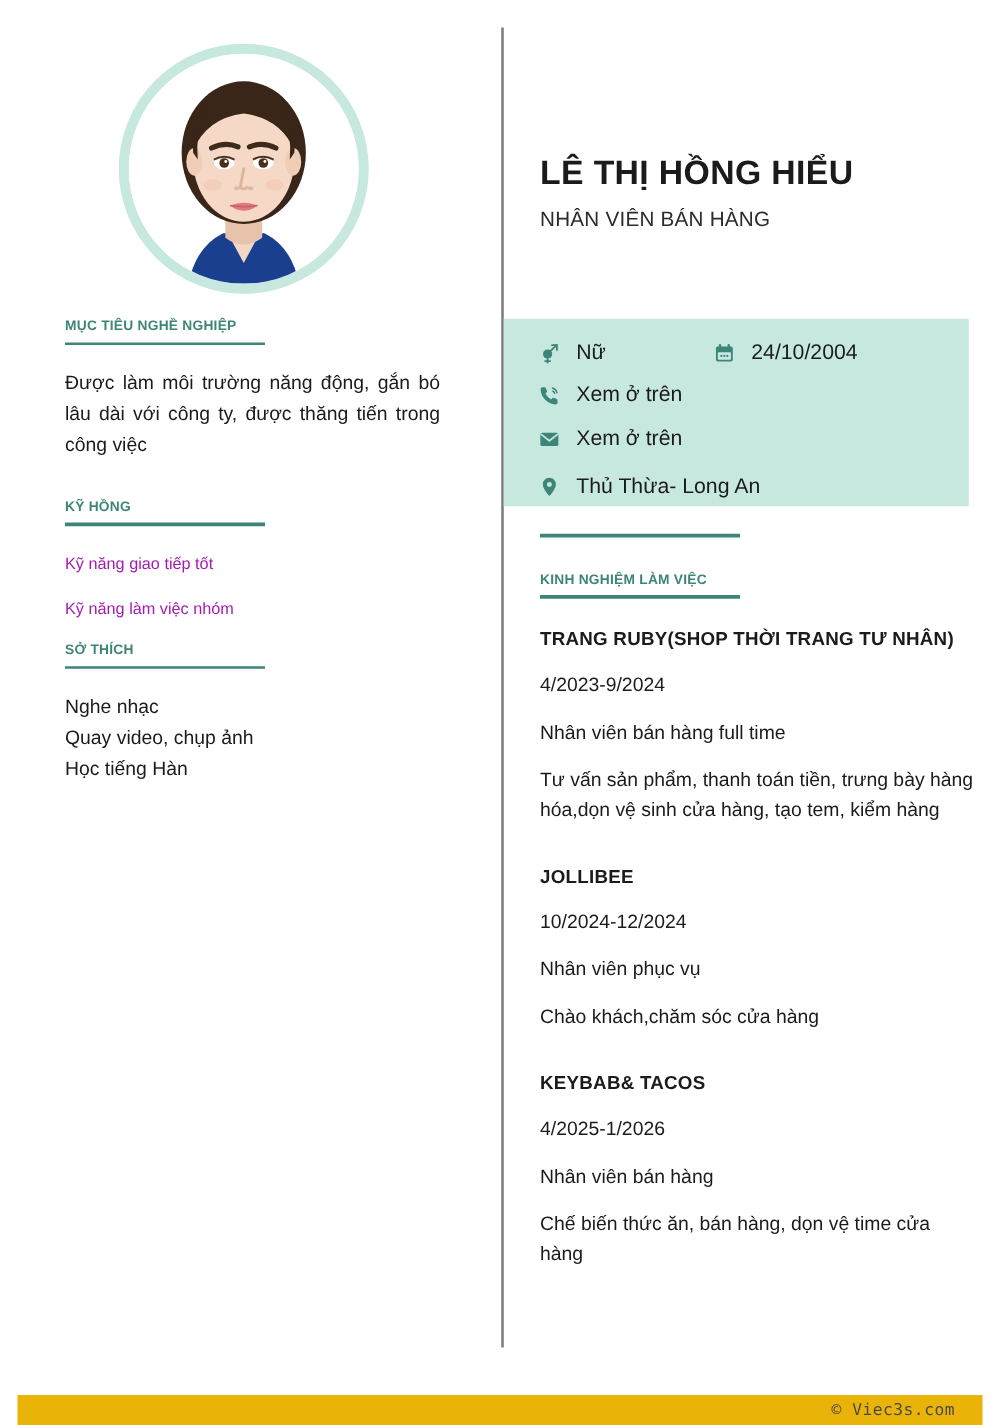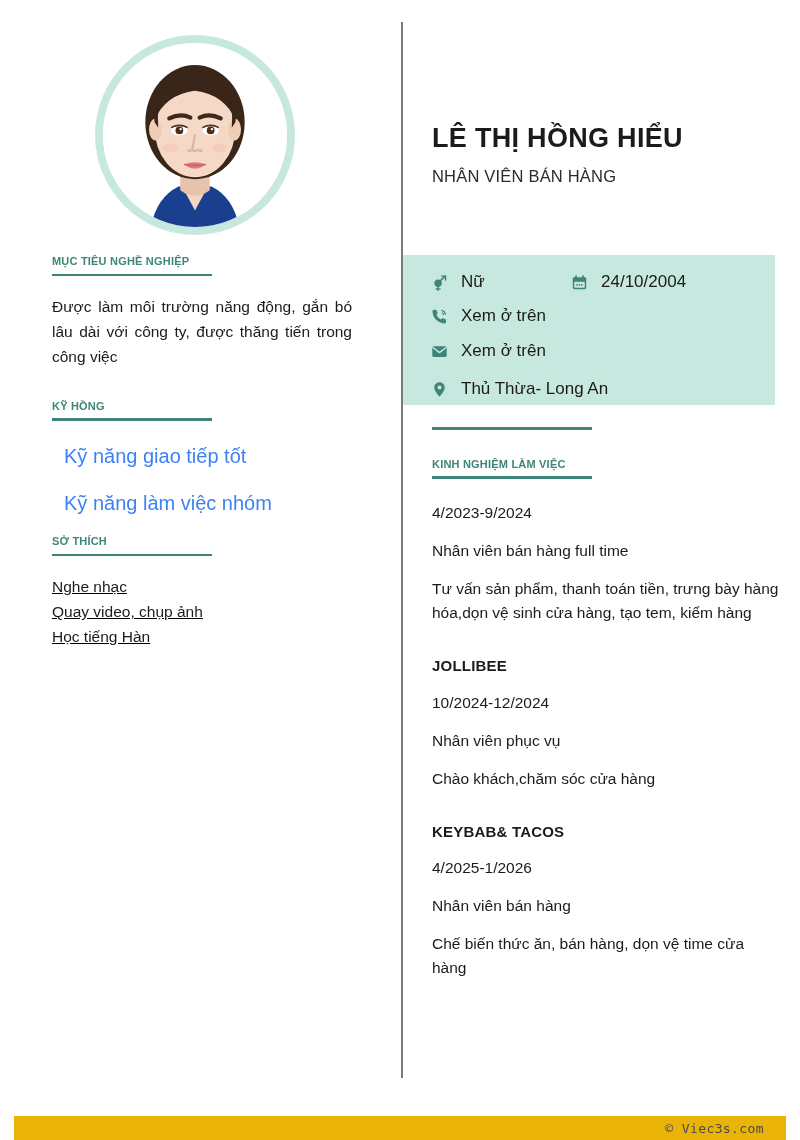--- a/index.html
+++ b/index.html
@@ -81,28 +81,27 @@
     line-height: 1.62;
     color: #1b1b1b;
     text-align: justify;
   }
 
   .gap-lg { height: 30px; }
 
   .skill-list { margin-top: 20px; }
   .skill-list li {
     list-style: none;
-    font-size: 20px;
-    color: #3b82f6;
+    font-size: 13px;
+    color: #a21caf;
     line-height: 1.5;
     margin-bottom: 17px;
-    margin-left: 12px;
-  }
-
-  .hobby-list { margin-top: 18px; text-decoration: underline; }
+  }
+
+  .hobby-list { margin-top: 18px; }
   .hobby-list li {
     list-style: none;
     font-size: 15.5px;
     color: #1b1b1b;
     line-height: 1.62;
   }
 
   
   .right-col {
     position: absolute;
@@ -370,20 +369,21 @@
         <div class="sec-rule"></div>
       </div>
 
       <div style="height:28px"></div>
 
       <div>
         <div class="sec-head">KINH NGHIỆM LÀM VIỆC</div>
         <div class="sec-rule"></div>
 
         <div class="exp-entry">
+          <div class="exp-company">TRANG RUBY(SHOP THỜI TRANG TƯ NHÂN)</div>
           <div class="exp-line">4/2023-9/2024</div>
           <div class="exp-line">Nhân viên bán hàng full time</div>
           <div class="exp-line">Tư vấn sản phẩm, thanh toán tiền, trưng bày hàng hóa,dọn vệ sinh cửa hàng, tạo tem, kiểm hàng</div>
         </div>
 
         <div class="exp-entry" style="margin-top:30px">
           <div class="exp-company">JOLLIBEE</div>
           <div class="exp-line">10/2024-12/2024</div>
           <div class="exp-line">Nhân viên phục vụ</div>
           <div class="exp-line">Chào khách,chăm sóc cửa hàng</div>

